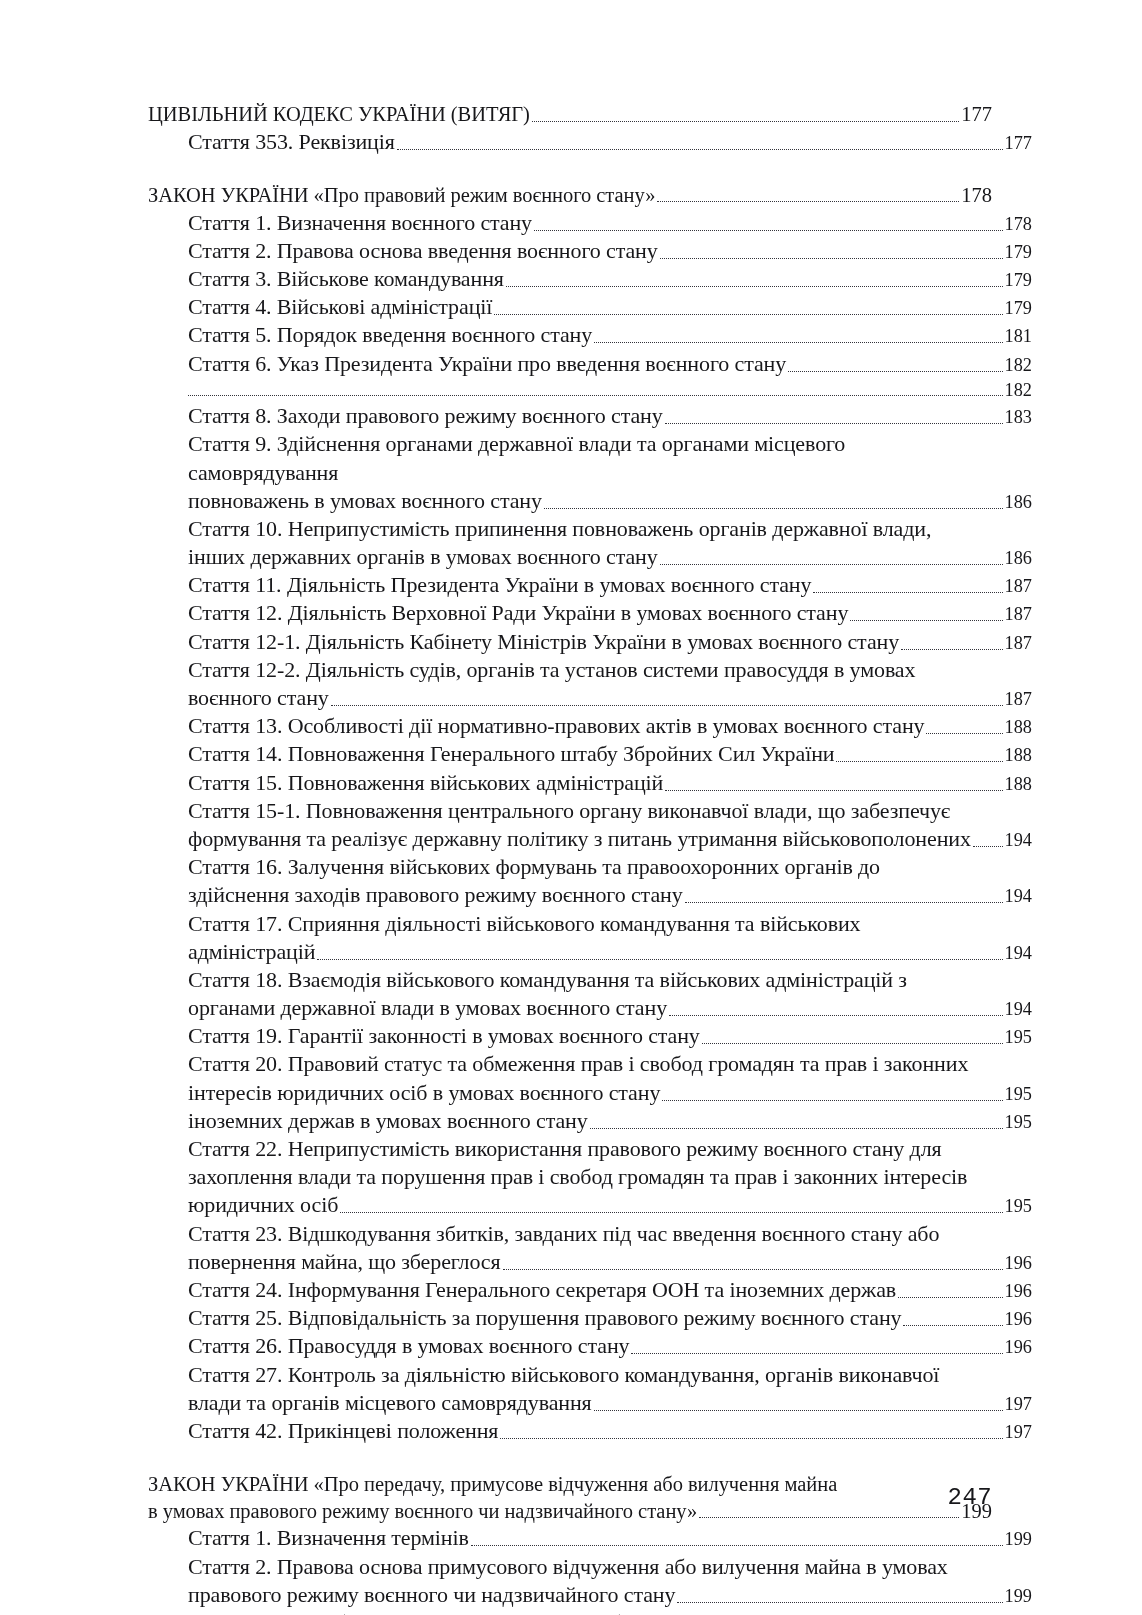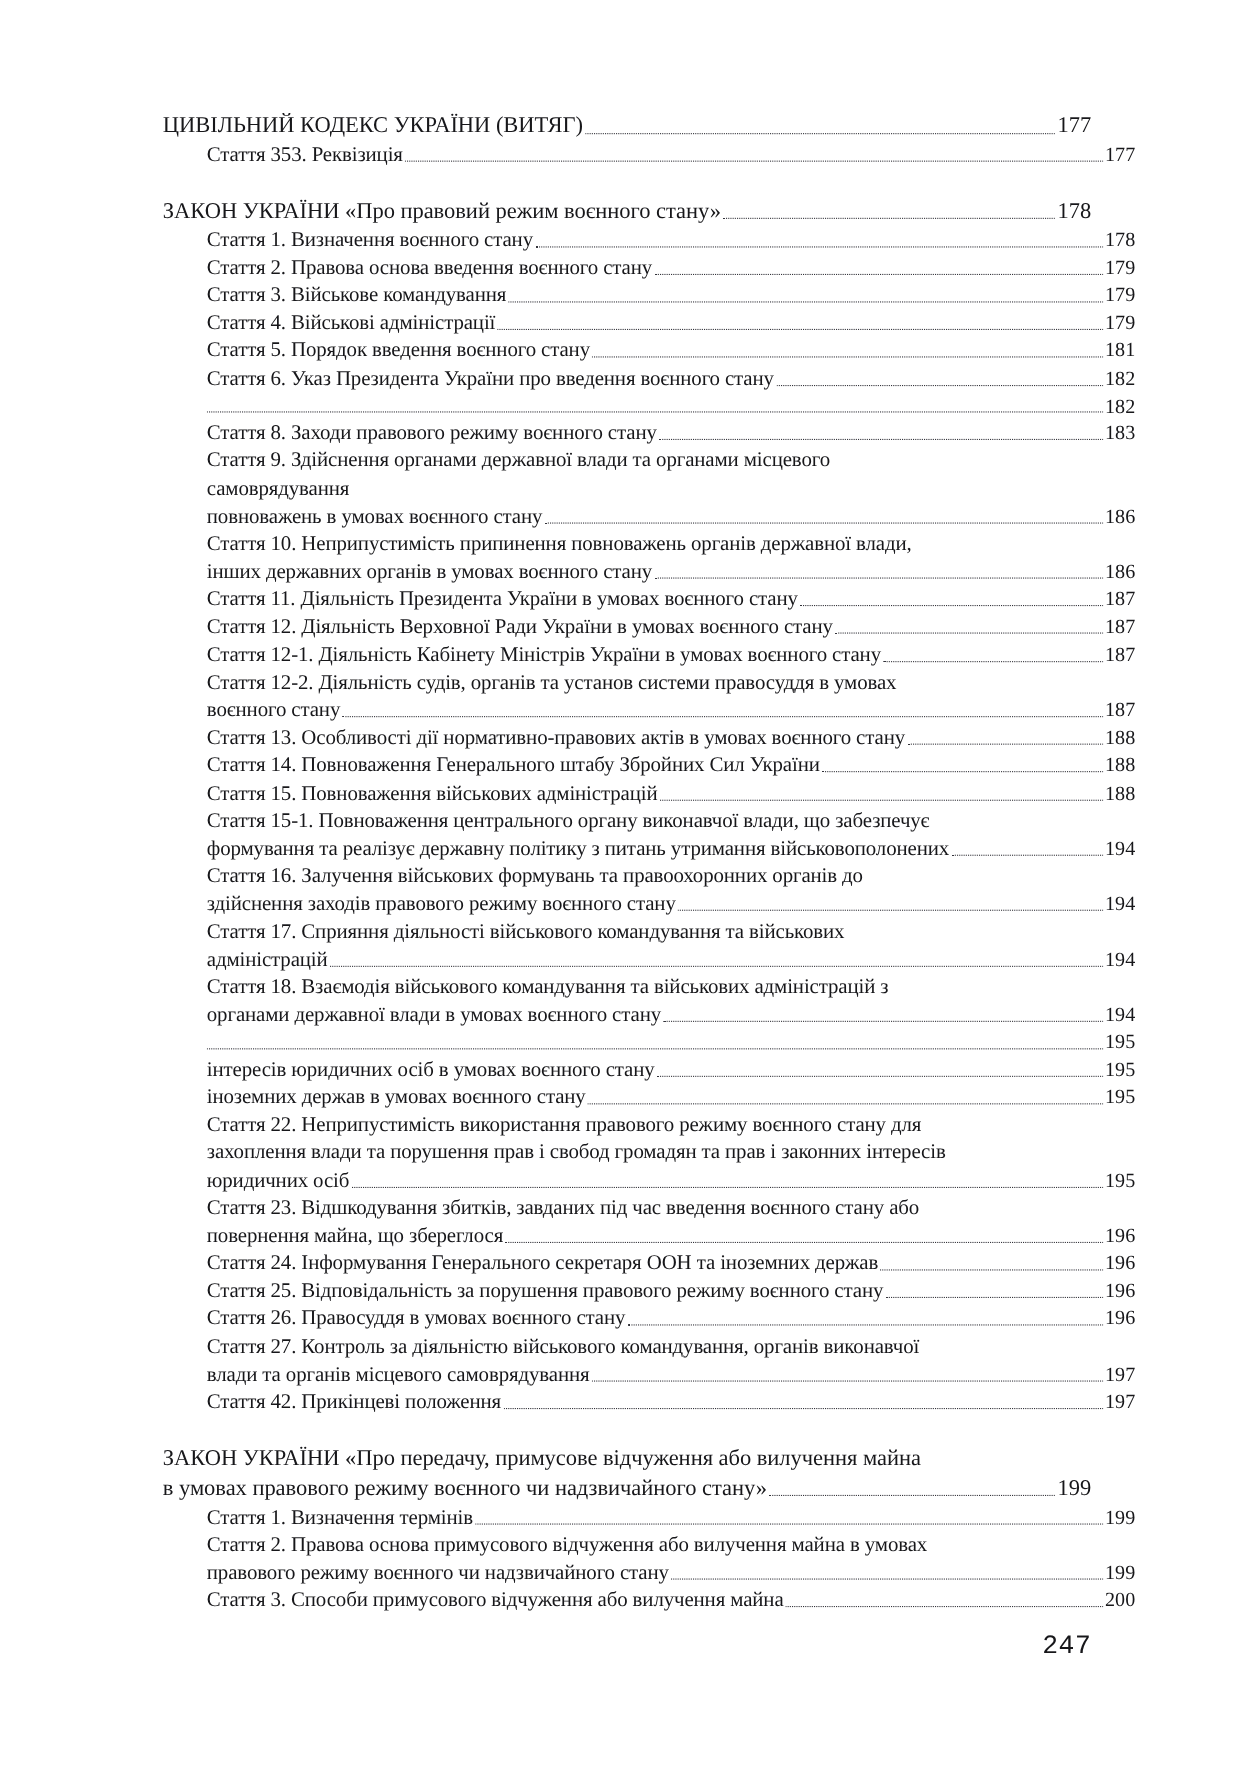--- a/index.html
+++ b/index.html
@@ -51,21 +51,21 @@
   }
   .section-row .num {
     font-size: 20.5px;
   }
   .section-gap {
     height: 26px;
   }
 
   
   .article-row .txt {
-    font-size: 19px;
+    font-size: 22px;
     letter-spacing: -0.12px;
     white-space: pre-wrap;
   }
   .article-row .num {
     font-size: 18.3px;
   }
   .article-row {
     padding-left: 40px;
   }
 
@@ -257,22 +257,26 @@
       </div>
       <div class="row line article-row cont-row">
         <span class="txt">Стаття 18. Взаємодія військового командування та військових адміністрацій з</span>
       </div>
       <div class="row line article-row">
         <span class="txt">органами державної влади в умовах воєнного стану</span>
         <span class="leader"></span>
         <span class="num">194</span>
       </div>
       <div class="row line article-row">
+        <span class="txt">Стаття 19. Гарантії законності в умовах воєнного стану</span>
         <span class="leader"></span>
         <span class="num">195</span>
+      </div>
+      <div class="row line article-row cont-row">
+        <span class="txt">Стаття 20. Правовий статус та обмеження прав і свобод громадян та прав і законних</span>
       </div>
       <div class="row line article-row">
         <span class="txt">інтересів юридичних осіб в умовах воєнного стану</span>
         <span class="leader"></span>
         <span class="num">195</span>
       </div>
       <div class="row line article-row">
         <span class="txt">іноземних держав в умовах воєнного стану</span>
         <span class="leader"></span>
         <span class="num">195</span>

